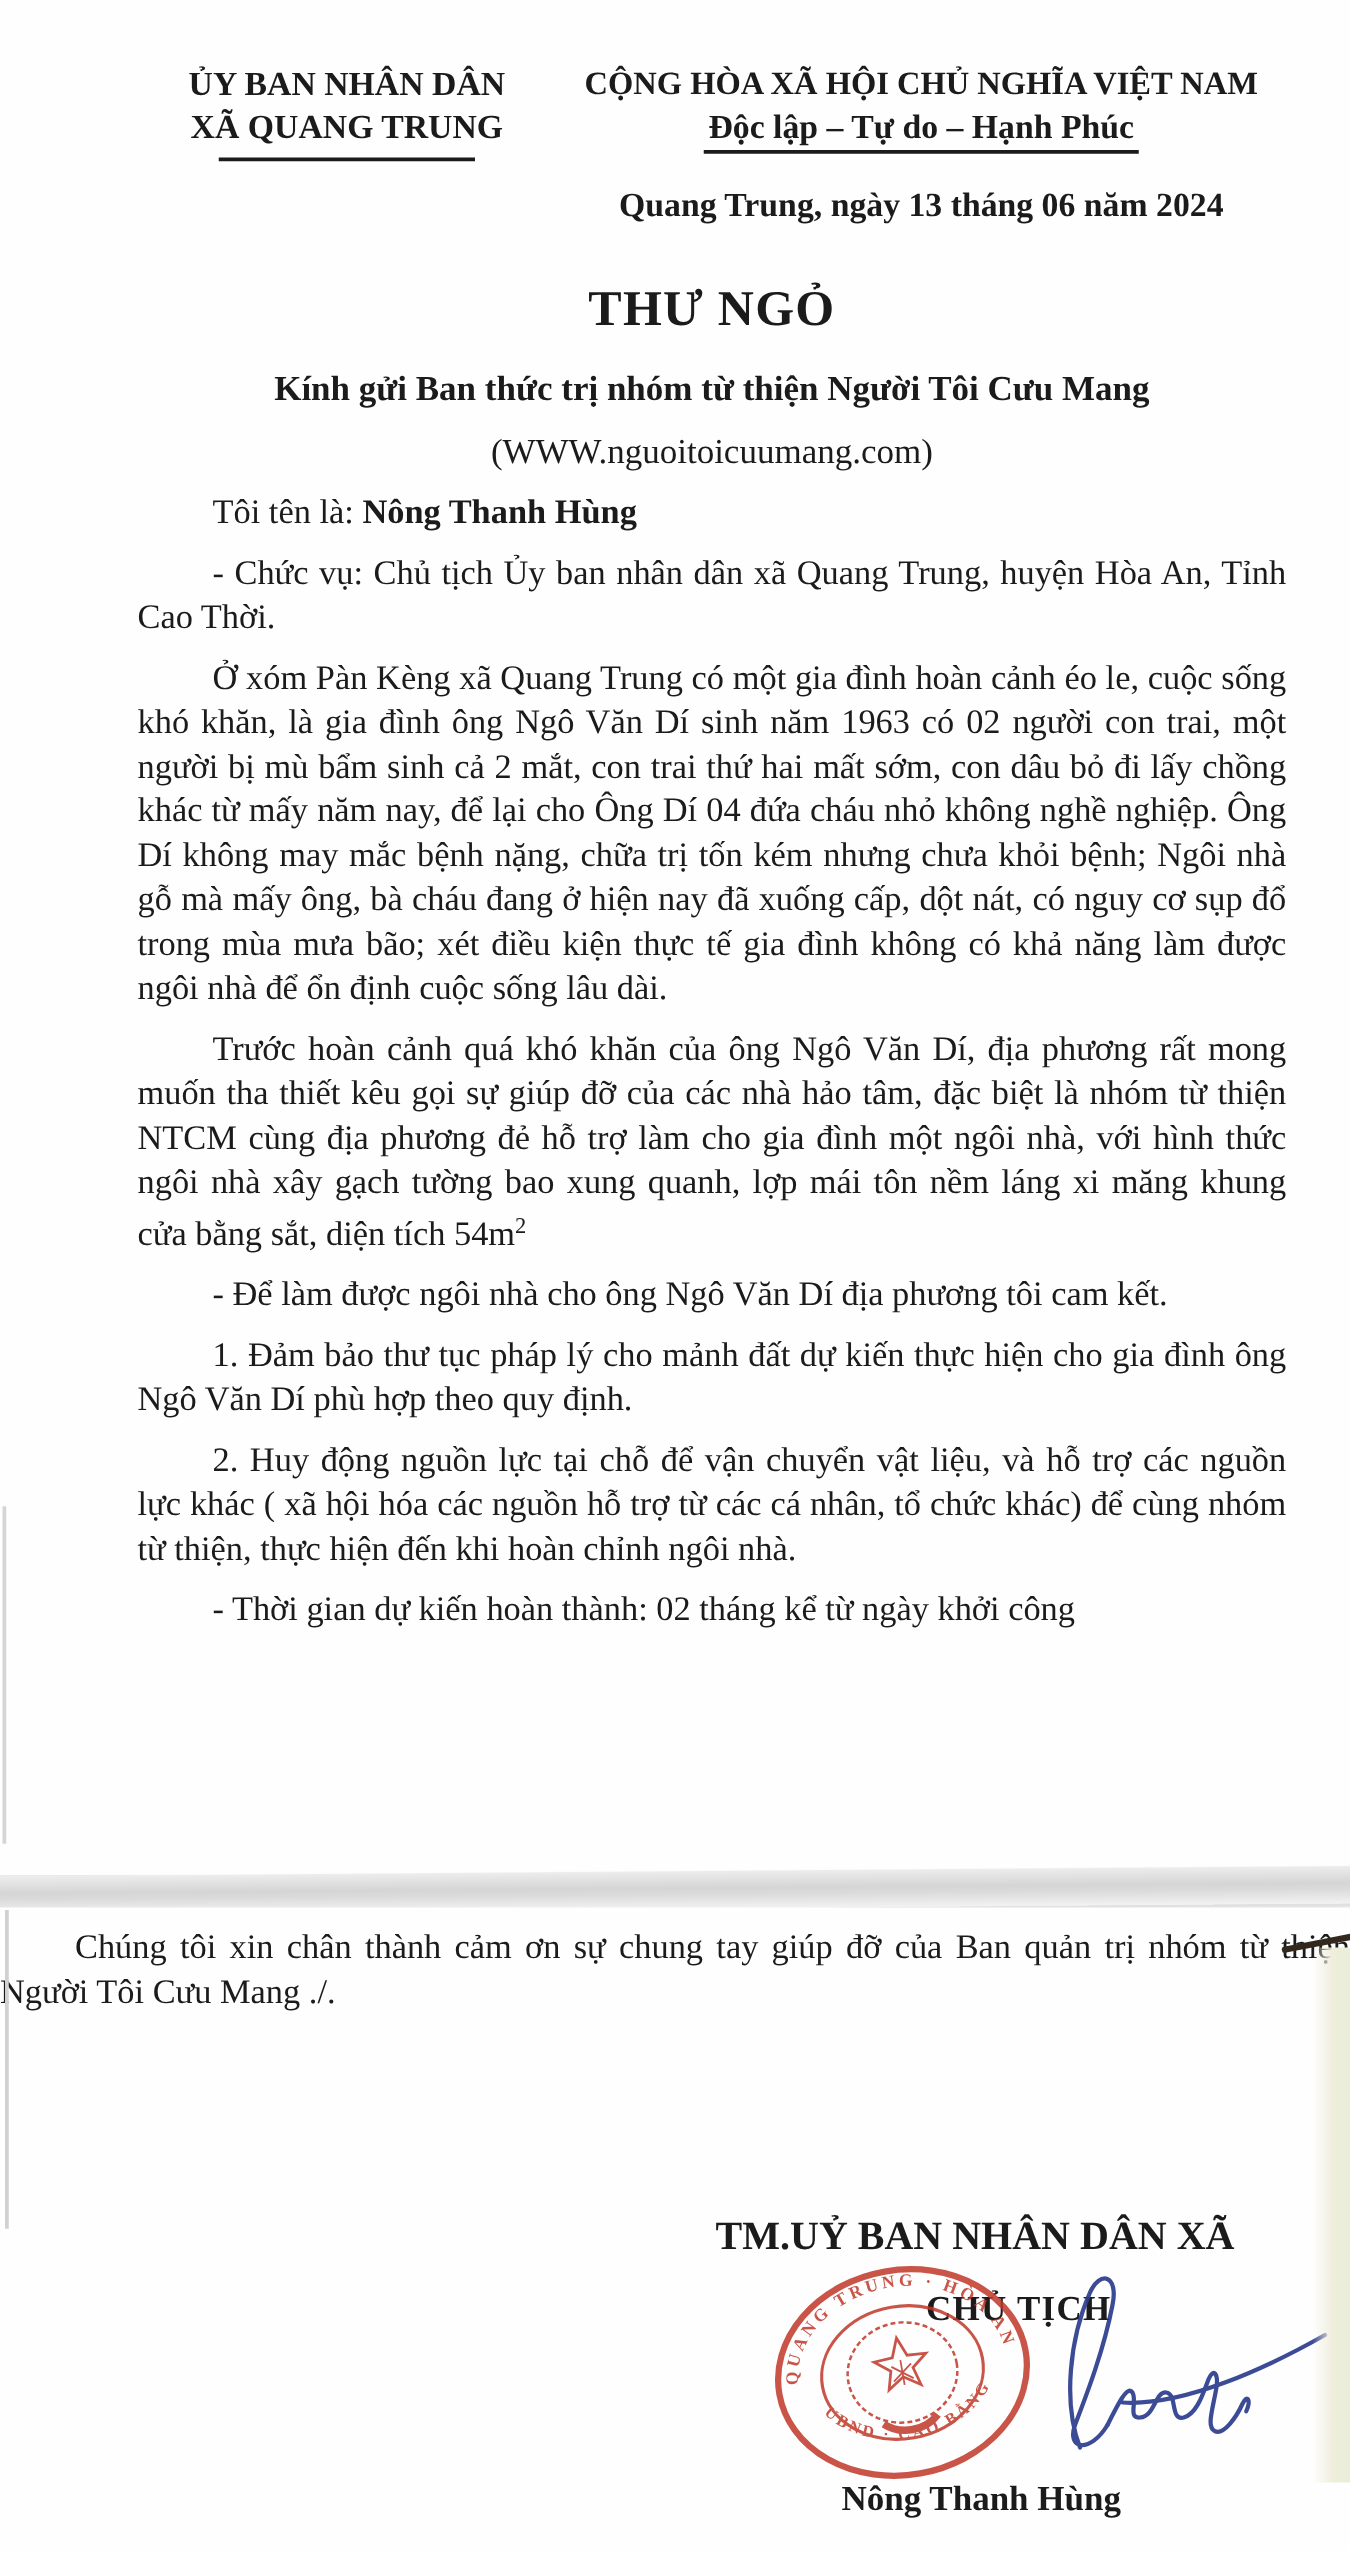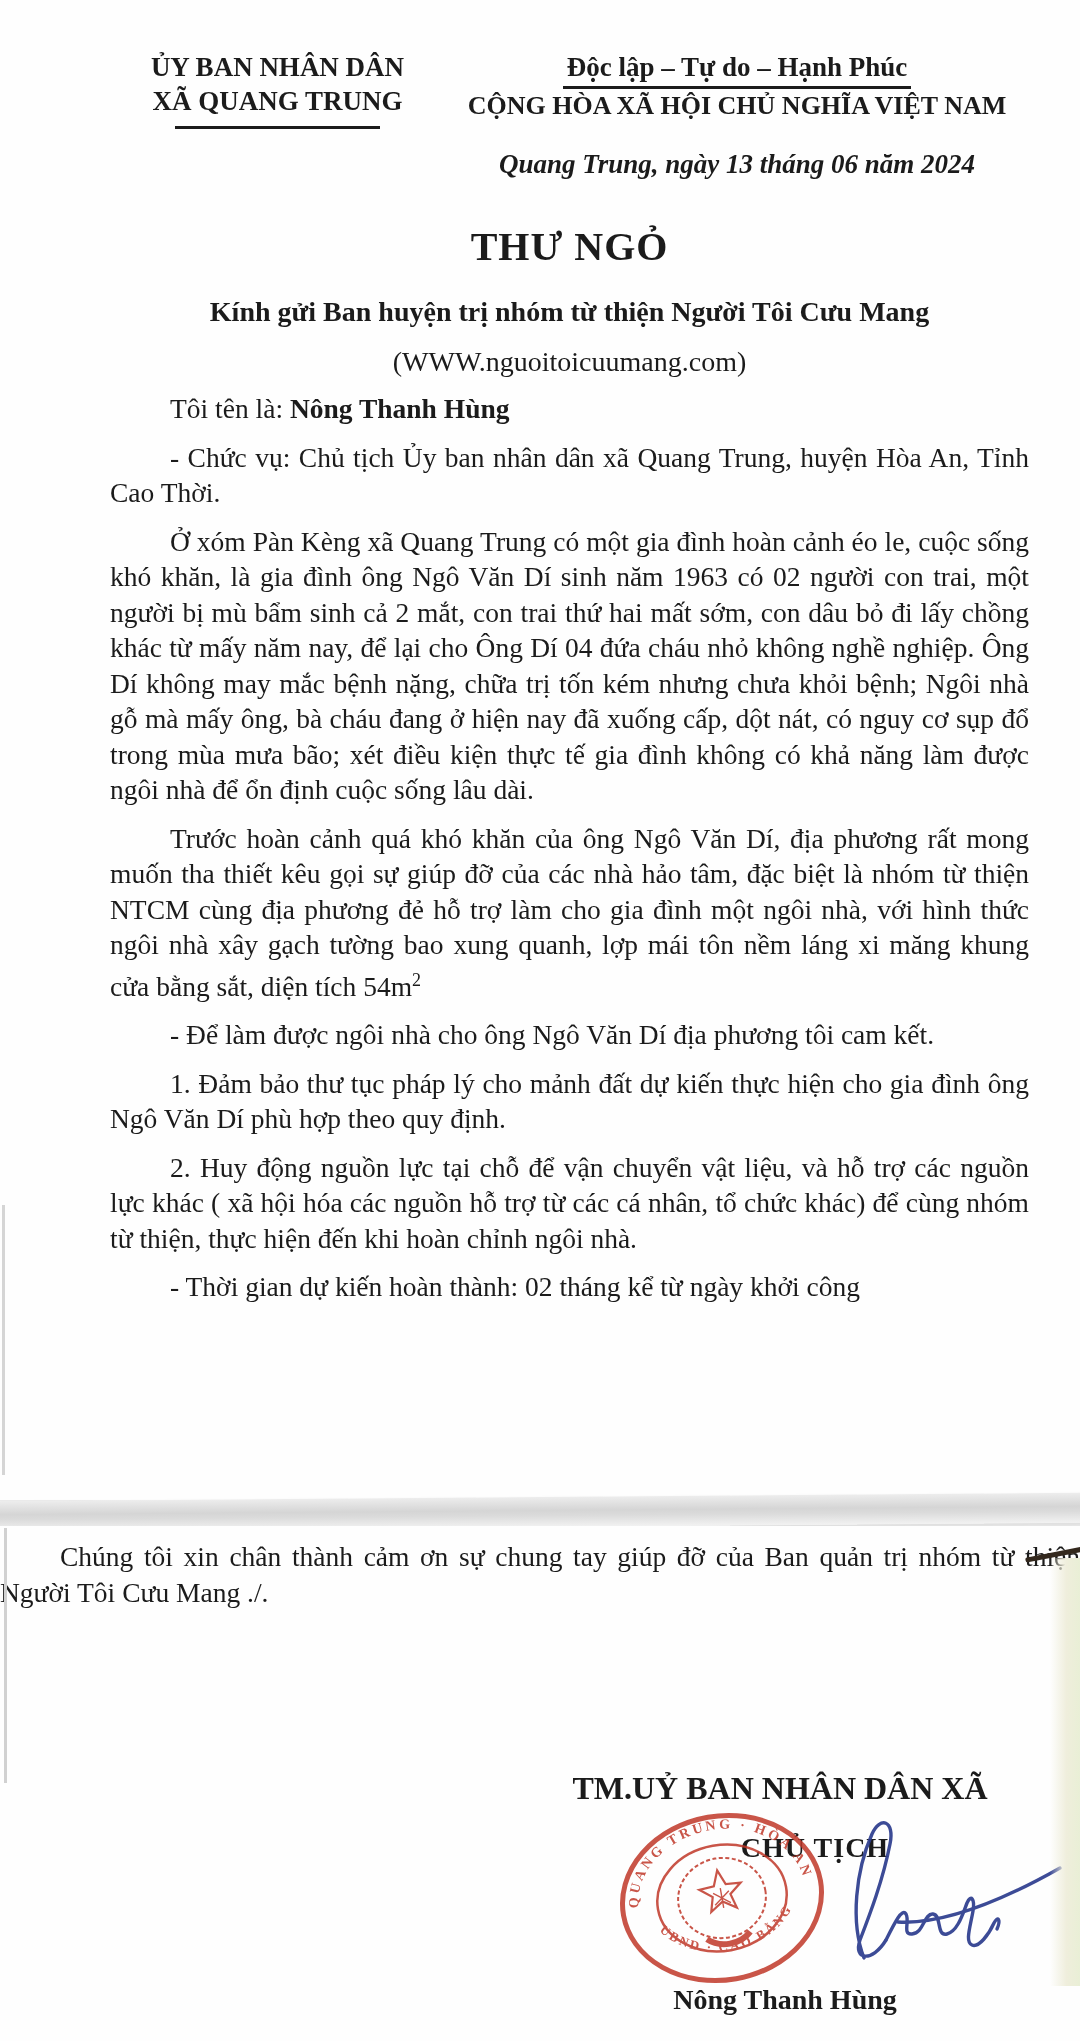--- a/index.html
+++ b/index.html
@@ -14,21 +14,21 @@
     position:absolute;top:1497px;left:-12px;width:1104px;height:30px;
     background:linear-gradient(180deg,#ededed 0%,#d5d5d5 45%,#dbdbdb 62%,#f2f2f2 100%);
     transform:rotate(-0.45deg);box-shadow:0 2px 4px rgba(0,0,0,0.07);
   }
   
   .hdr{display:flex;}
   .hdr-left{width:335px;text-align:center;font-weight:bold;font-size:27px;line-height:34px;}
   .hdr-left .rule{width:205px;border-bottom:3px solid #1b1b1b;margin:8px auto 0;}
   .hdr-right{flex:1;text-align:center;font-size:26px;line-height:34px;font-weight:bold;}
   .motto{display:inline-block;font-size:27px;border-bottom:3px solid #1b1b1b;padding:0 4px 2px;}
-  .dateline{margin-top:24px;font-style:italic;font-weight:bold;font-size:27px;}
+  .dateline{margin-top:24px;font-weight:bold;font-size:27px;}
   
   .title{text-align:center;font-size:40px;font-weight:bold;margin-top:42px;letter-spacing:1px;}
   .salutation{text-align:center;font-weight:bold;font-size:28px;margin-top:26px;}
   .website{text-align:center;font-size:28px;margin-top:18px;}
   .website span{}
   
   p.body{font-size:27.5px;line-height:35.5px;text-align:justify;text-indent:60px;margin:13px 0 0;}
   p.body sup{font-size:18px;}
   .intro b{font-weight:bold;}
   
@@ -50,28 +50,28 @@
 <body>
 
 <div class="page page1">
   <div class="hdr">
     <div class="hdr-left">
       <div>ỦY BAN NHÂN DÂN</div>
       <div>XÃ QUANG TRUNG</div>
       <div class="rule"></div>
     </div>
     <div class="hdr-right">
+      <div>CỘNG HÒA XÃ HỘI CHỦ NGHĨA VIỆT NAM</div>
       <div><span class="motto">Độc lập – Tự do – Hạnh Phúc</span></div>
-      <div>CỘNG HÒA XÃ HỘI CHỦ NGHĨA VIỆT NAM</div>
       <div class="dateline">Quang Trung, ngày 13 tháng 06 năm 2024</div>
     </div>
   </div>
 
   <div class="title">THƯ NGỎ</div>
-  <div class="salutation">Kính gửi Ban huyện trị nhóm từ thiện Người Tôi Cưu Mang</div>
+  <div class="salutation">Kính gửi Ban thức trị nhóm từ thiện Người Tôi Cưu Mang</div>
   <div class="website"><span>(WWW.nguoitoicuumang.com)</span></div>
 
   <p class="body intro"><span>Tôi tên là: </span><b>Nông Thanh Hùng</b></p>
 
   <p class="body">- Chức vụ: Chủ tịch Ủy ban nhân dân xã Quang Trung, huyện Hòa An, Tỉnh Cao Thời.</p>
   <p class="body">Ở xóm Pàn Kèng xã Quang Trung có một gia đình hoàn cảnh éo le, cuộc sống khó khăn, là gia đình ông Ngô Văn Dí sinh năm 1963 có 02 người con trai, một người bị mù bẩm sinh cả 2 mắt, con trai thứ hai mất sớm, con dâu bỏ đi lấy chồng khác từ mấy năm nay, để lại cho Ông Dí 04 đứa cháu nhỏ không nghề nghiệp. Ông Dí không may mắc bệnh nặng, chữa trị tốn kém nhưng chưa khỏi bệnh; Ngôi nhà gỗ mà mấy ông, bà cháu đang ở hiện nay đã xuống cấp, dột nát, có nguy cơ sụp đổ trong mùa mưa bão; xét điều kiện thực tế gia đình không có khả năng làm được ngôi nhà để ổn định cuộc sống lâu dài.</p>
   <p class="body"><span>Trước hoàn cảnh quá khó khăn của ông Ngô Văn Dí, địa phương rất mong muốn tha thiết kêu gọi sự giúp đỡ của các nhà hảo tâm, đặc biệt là nhóm từ thiện NTCM cùng địa phương đẻ hỗ trợ làm cho gia đình một ngôi nhà, với hình thức ngôi nhà xây gạch tường bao xung quanh, lợp mái tôn nềm láng xi măng khung cửa bằng sắt, diện tích 54m</span><sup>2</sup></p>
   <p class="body">- Để làm được ngôi nhà cho ông Ngô Văn Dí địa phương tôi cam kết.</p>
   <p class="body">1. Đảm bảo thư tục pháp lý cho mảnh đất dự kiến thực hiện cho gia đình ông Ngô Văn Dí phù hợp theo quy định.</p>
   <p class="body">2. Huy động nguồn lực tại chỗ để vận chuyển vật liệu, và hỗ trợ các nguồn lực khác ( xã hội hóa các nguồn hỗ trợ từ các cá nhân, tổ chức khác) để cùng nhóm từ thiện, thực hiện đến khi hoàn chỉnh ngôi nhà.</p>

